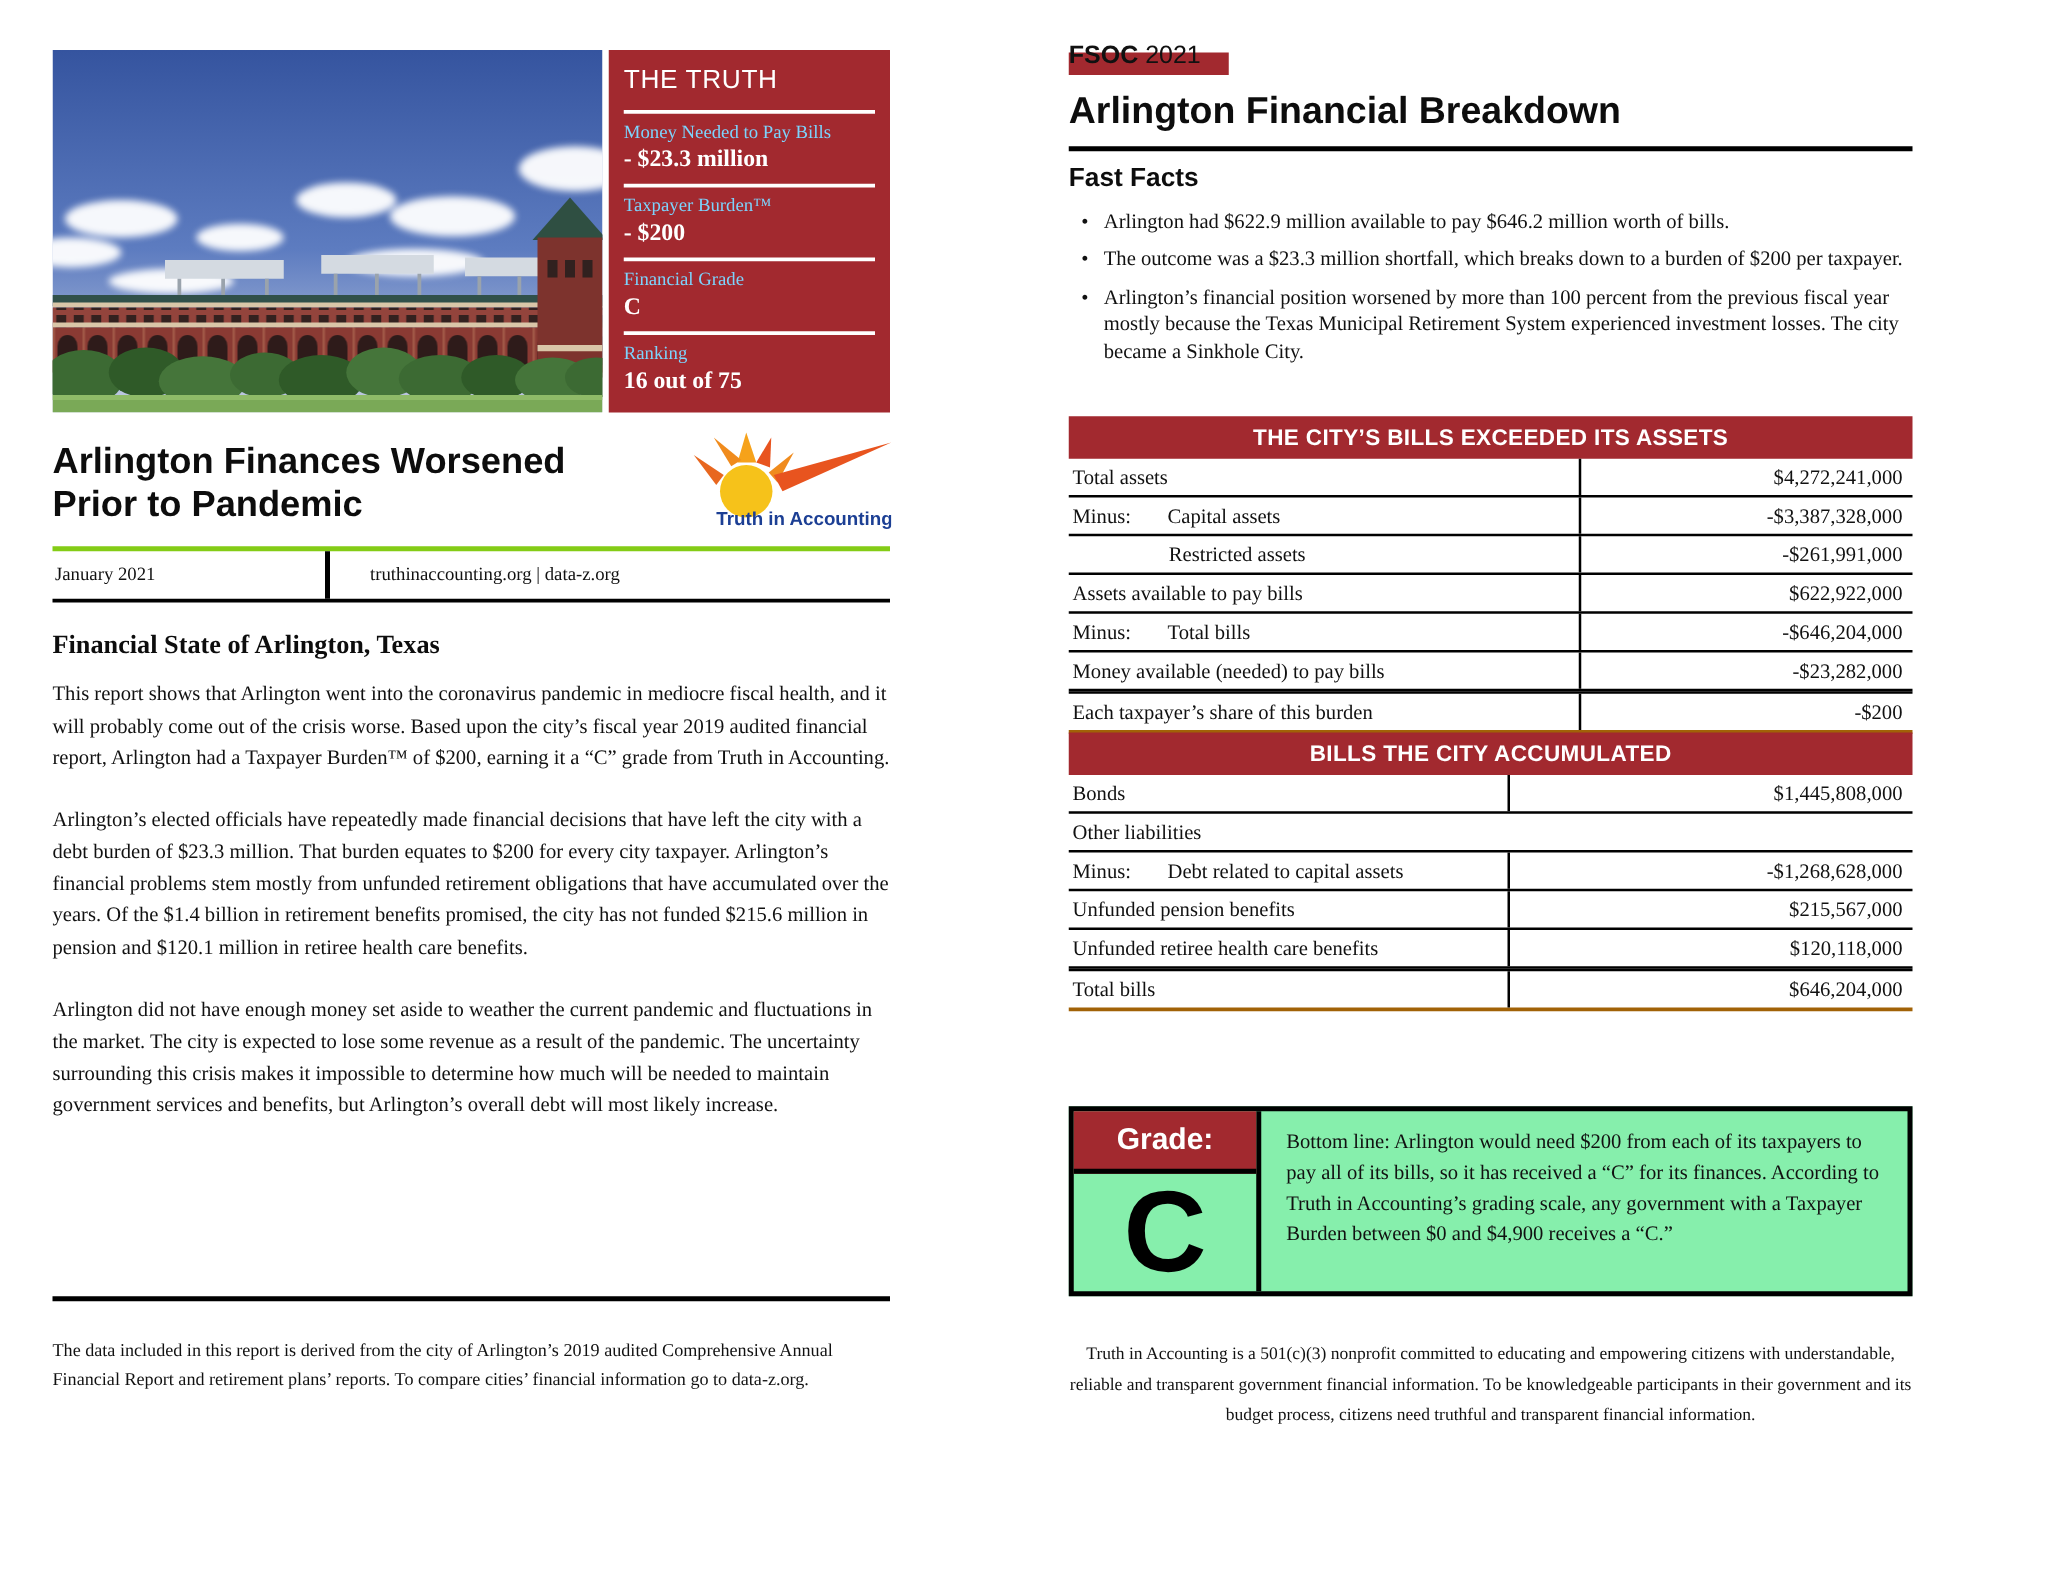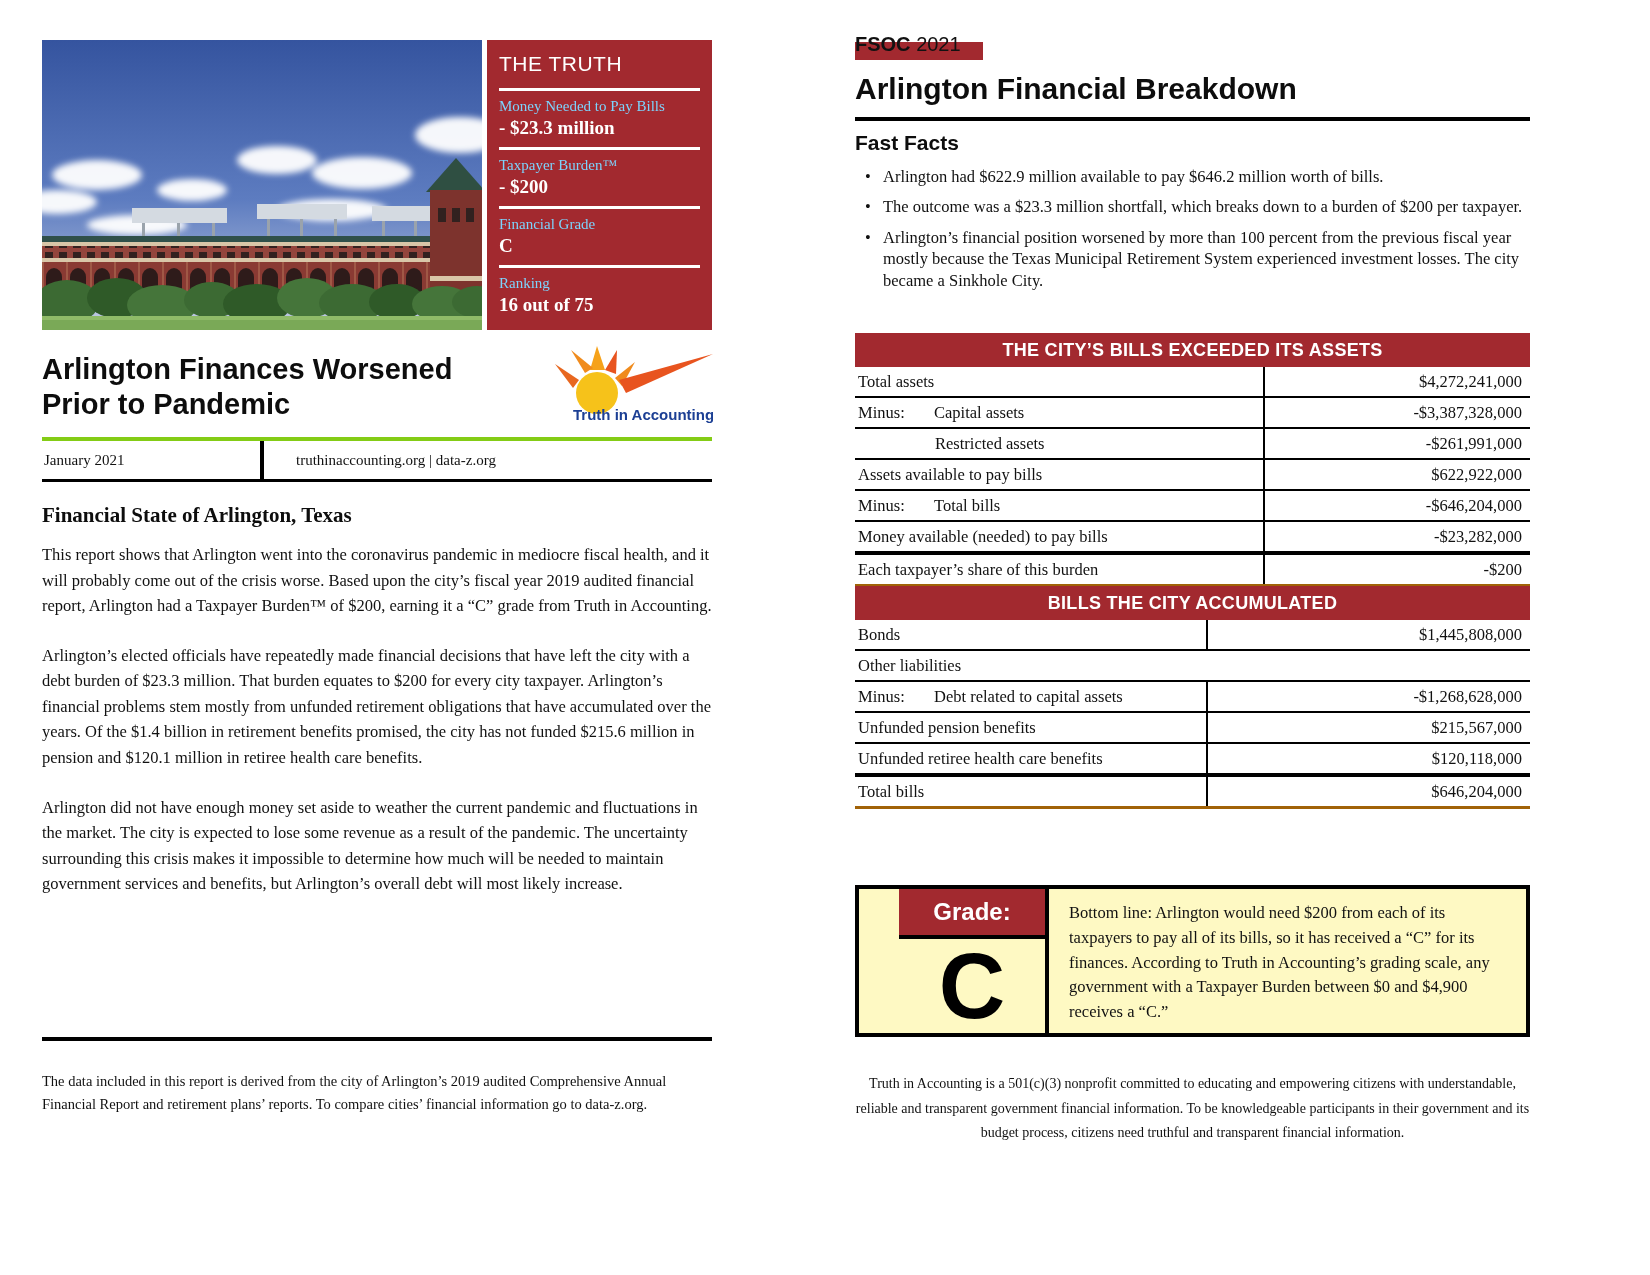--- a/index.html
+++ b/index.html
@@ -48,21 +48,21 @@
   .trow:last-child{border-bottom:3px solid #a16207;}
   .tlabel{padding-left:3px;box-sizing:border-box;display:flex;align-items:center;height:100%;}
   .t1 .tlabel{width:60.5%;}
   .t2 .tlabel{width:52%;}
   .tprefix{display:inline-block;width:76px;flex:0 0 auto;}
   .tindent{padding-left:80px;}
   .tvalue{flex:1;border-left:2px solid #000;text-align:right;padding-right:8px;height:100%;display:flex;align-items:center;justify-content:flex-end;box-sizing:border-box;}
   .tbl1{top:333px;}
   .tbl2{top:586px;}
 
-  .grade-box{left:855px;top:885px;width:675px;height:152px;border:4px solid #000;box-sizing:border-box;display:flex;background:#fef9c3;padding-left:40px;}
+  .grade-box{left:855px;top:885px;width:675px;height:152px;border:4px solid #000;box-sizing:border-box;display:flex;background:#86efac;}
   .grade-left{width:146px;flex:0 0 auto;border-right:4px solid #000;display:flex;flex-direction:column;}
   .grade-head{background:#A2292F;color:#fff;font-family:"Liberation Sans",sans-serif;font-weight:bold;font-size:24px;text-align:center;height:46px;line-height:46px;border-bottom:4px solid #000;}
   .grade-letter{flex:1;display:flex;align-items:center;justify-content:center;font-family:"Liberation Sans",sans-serif;font-weight:800;font-size:92px;color:#000;line-height:1;}
   .grade-text{padding:12px 18px 10px 20px;font-size:16.5px;line-height:1.5;}
 
   .rp-footer{left:855px;top:1072px;width:675px;font-size:14px;line-height:1.75;text-align:center;}
 </style>
 </head>
 <body>
 

